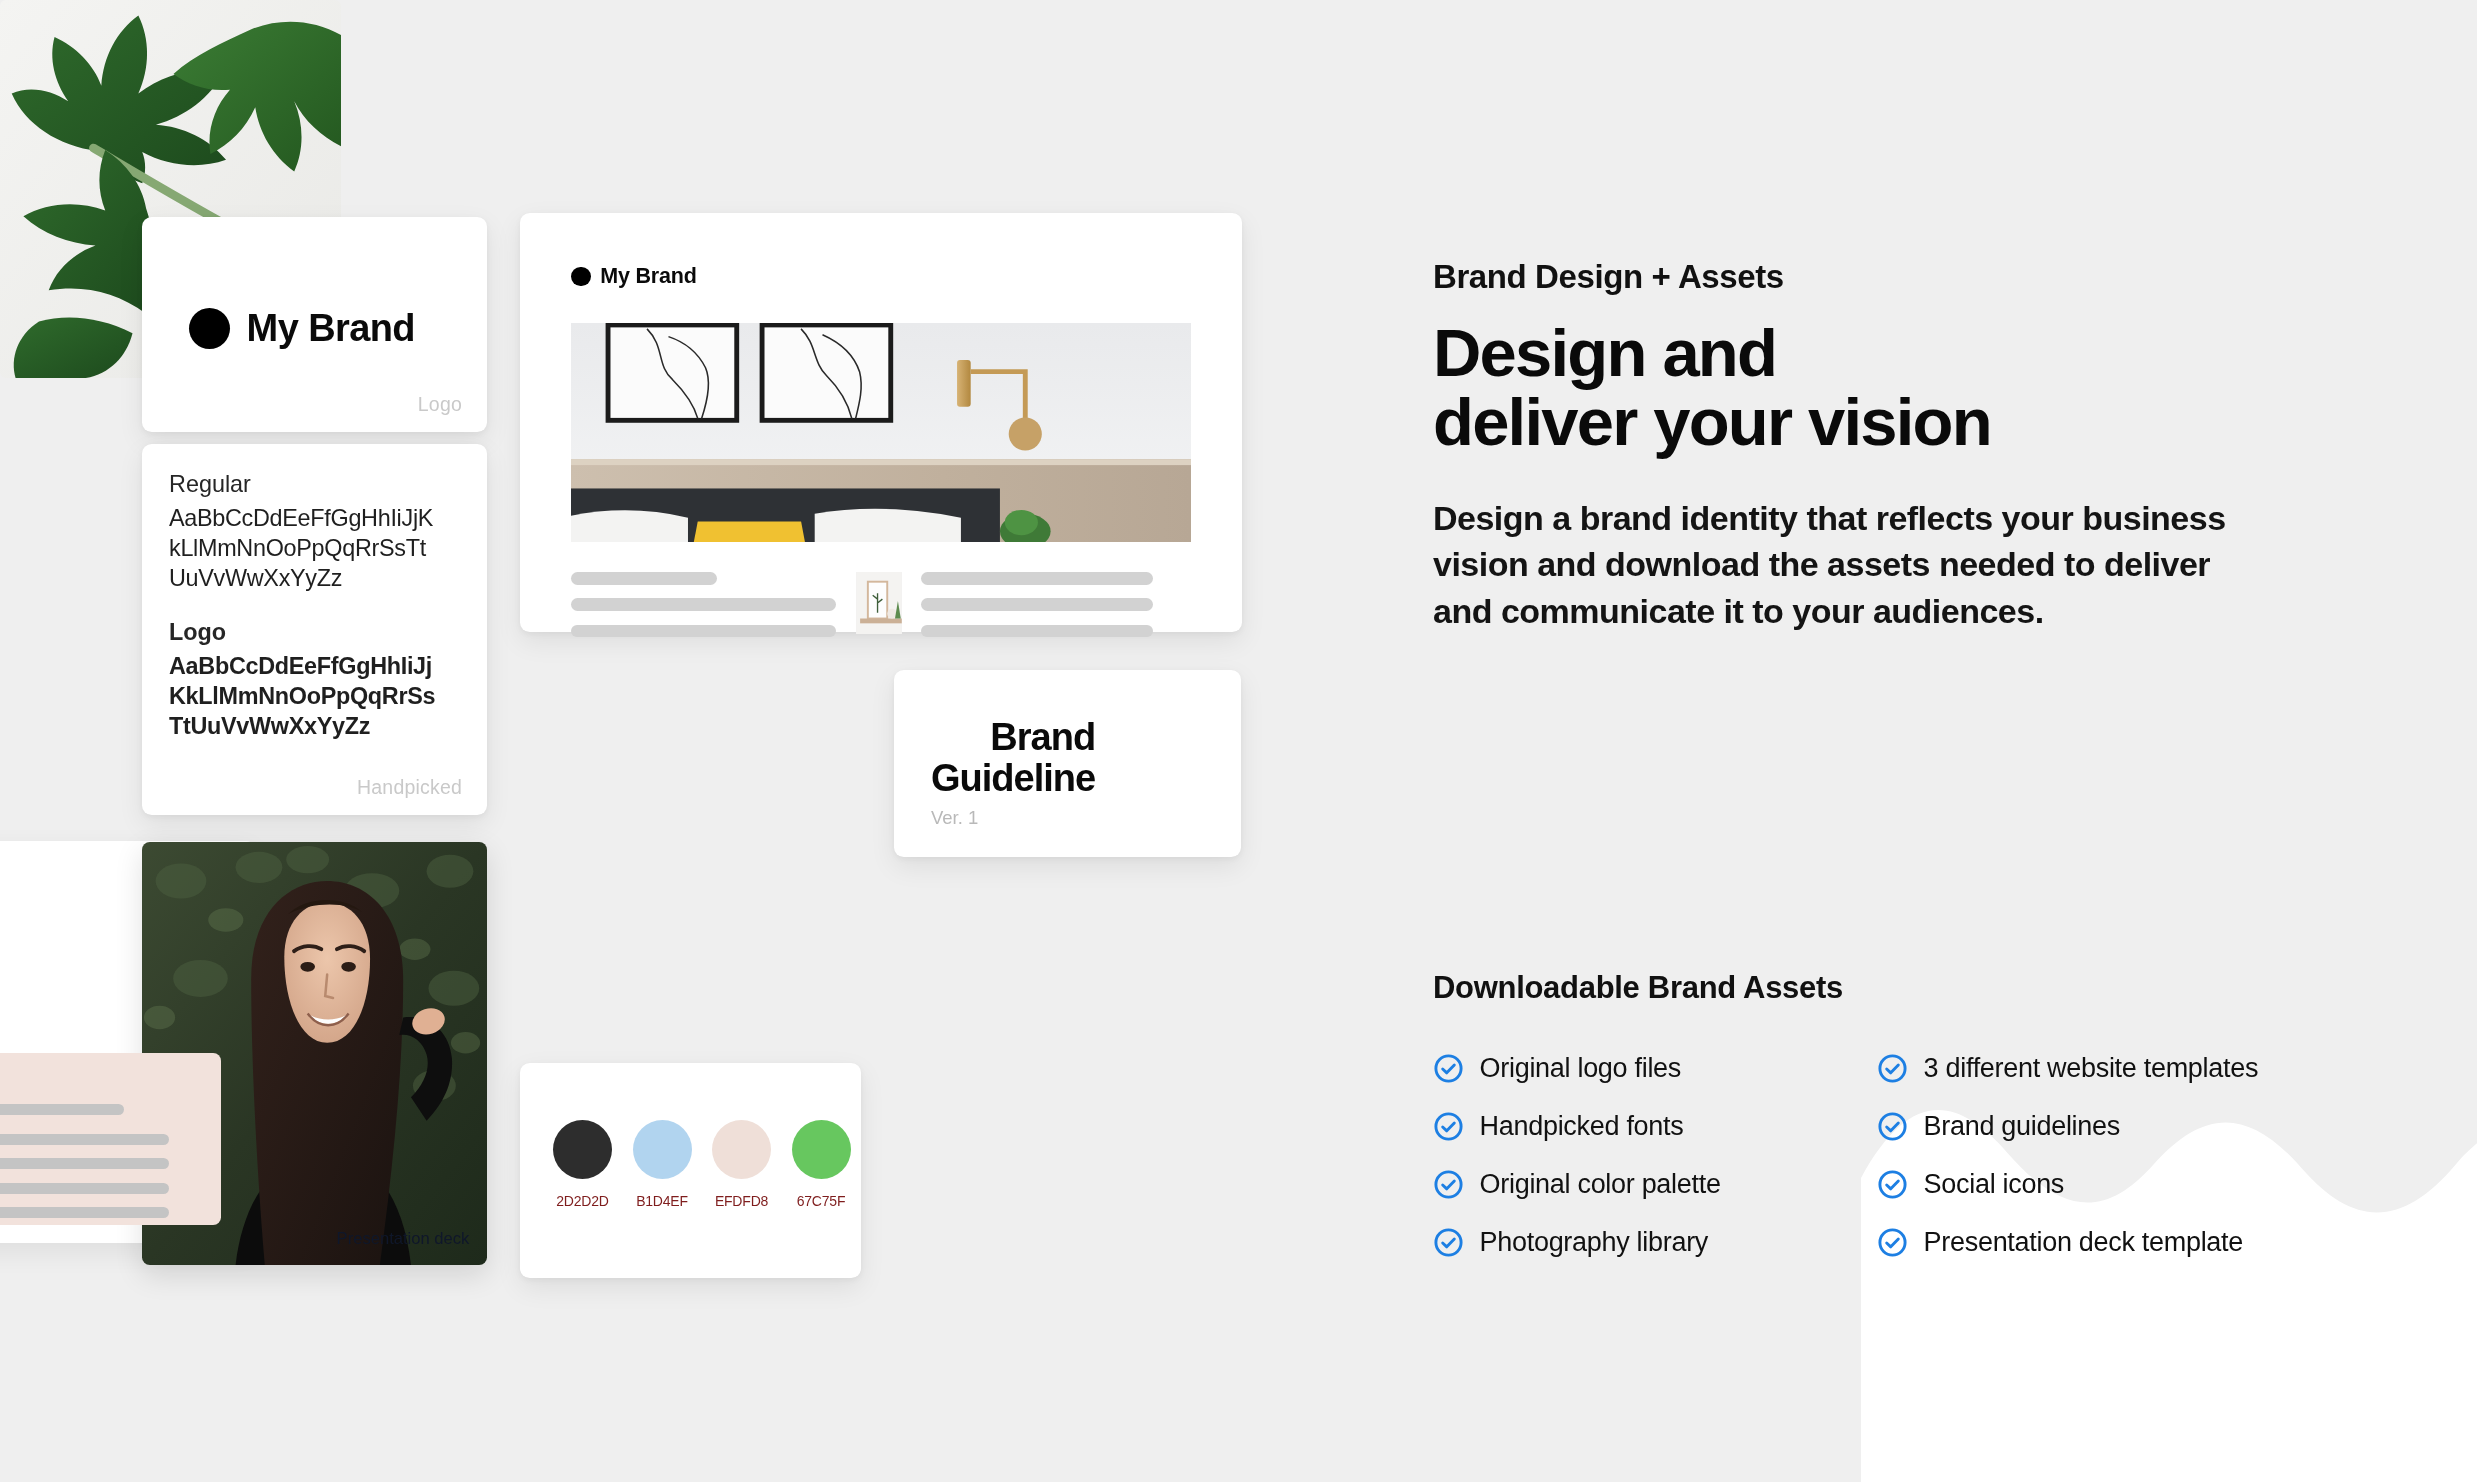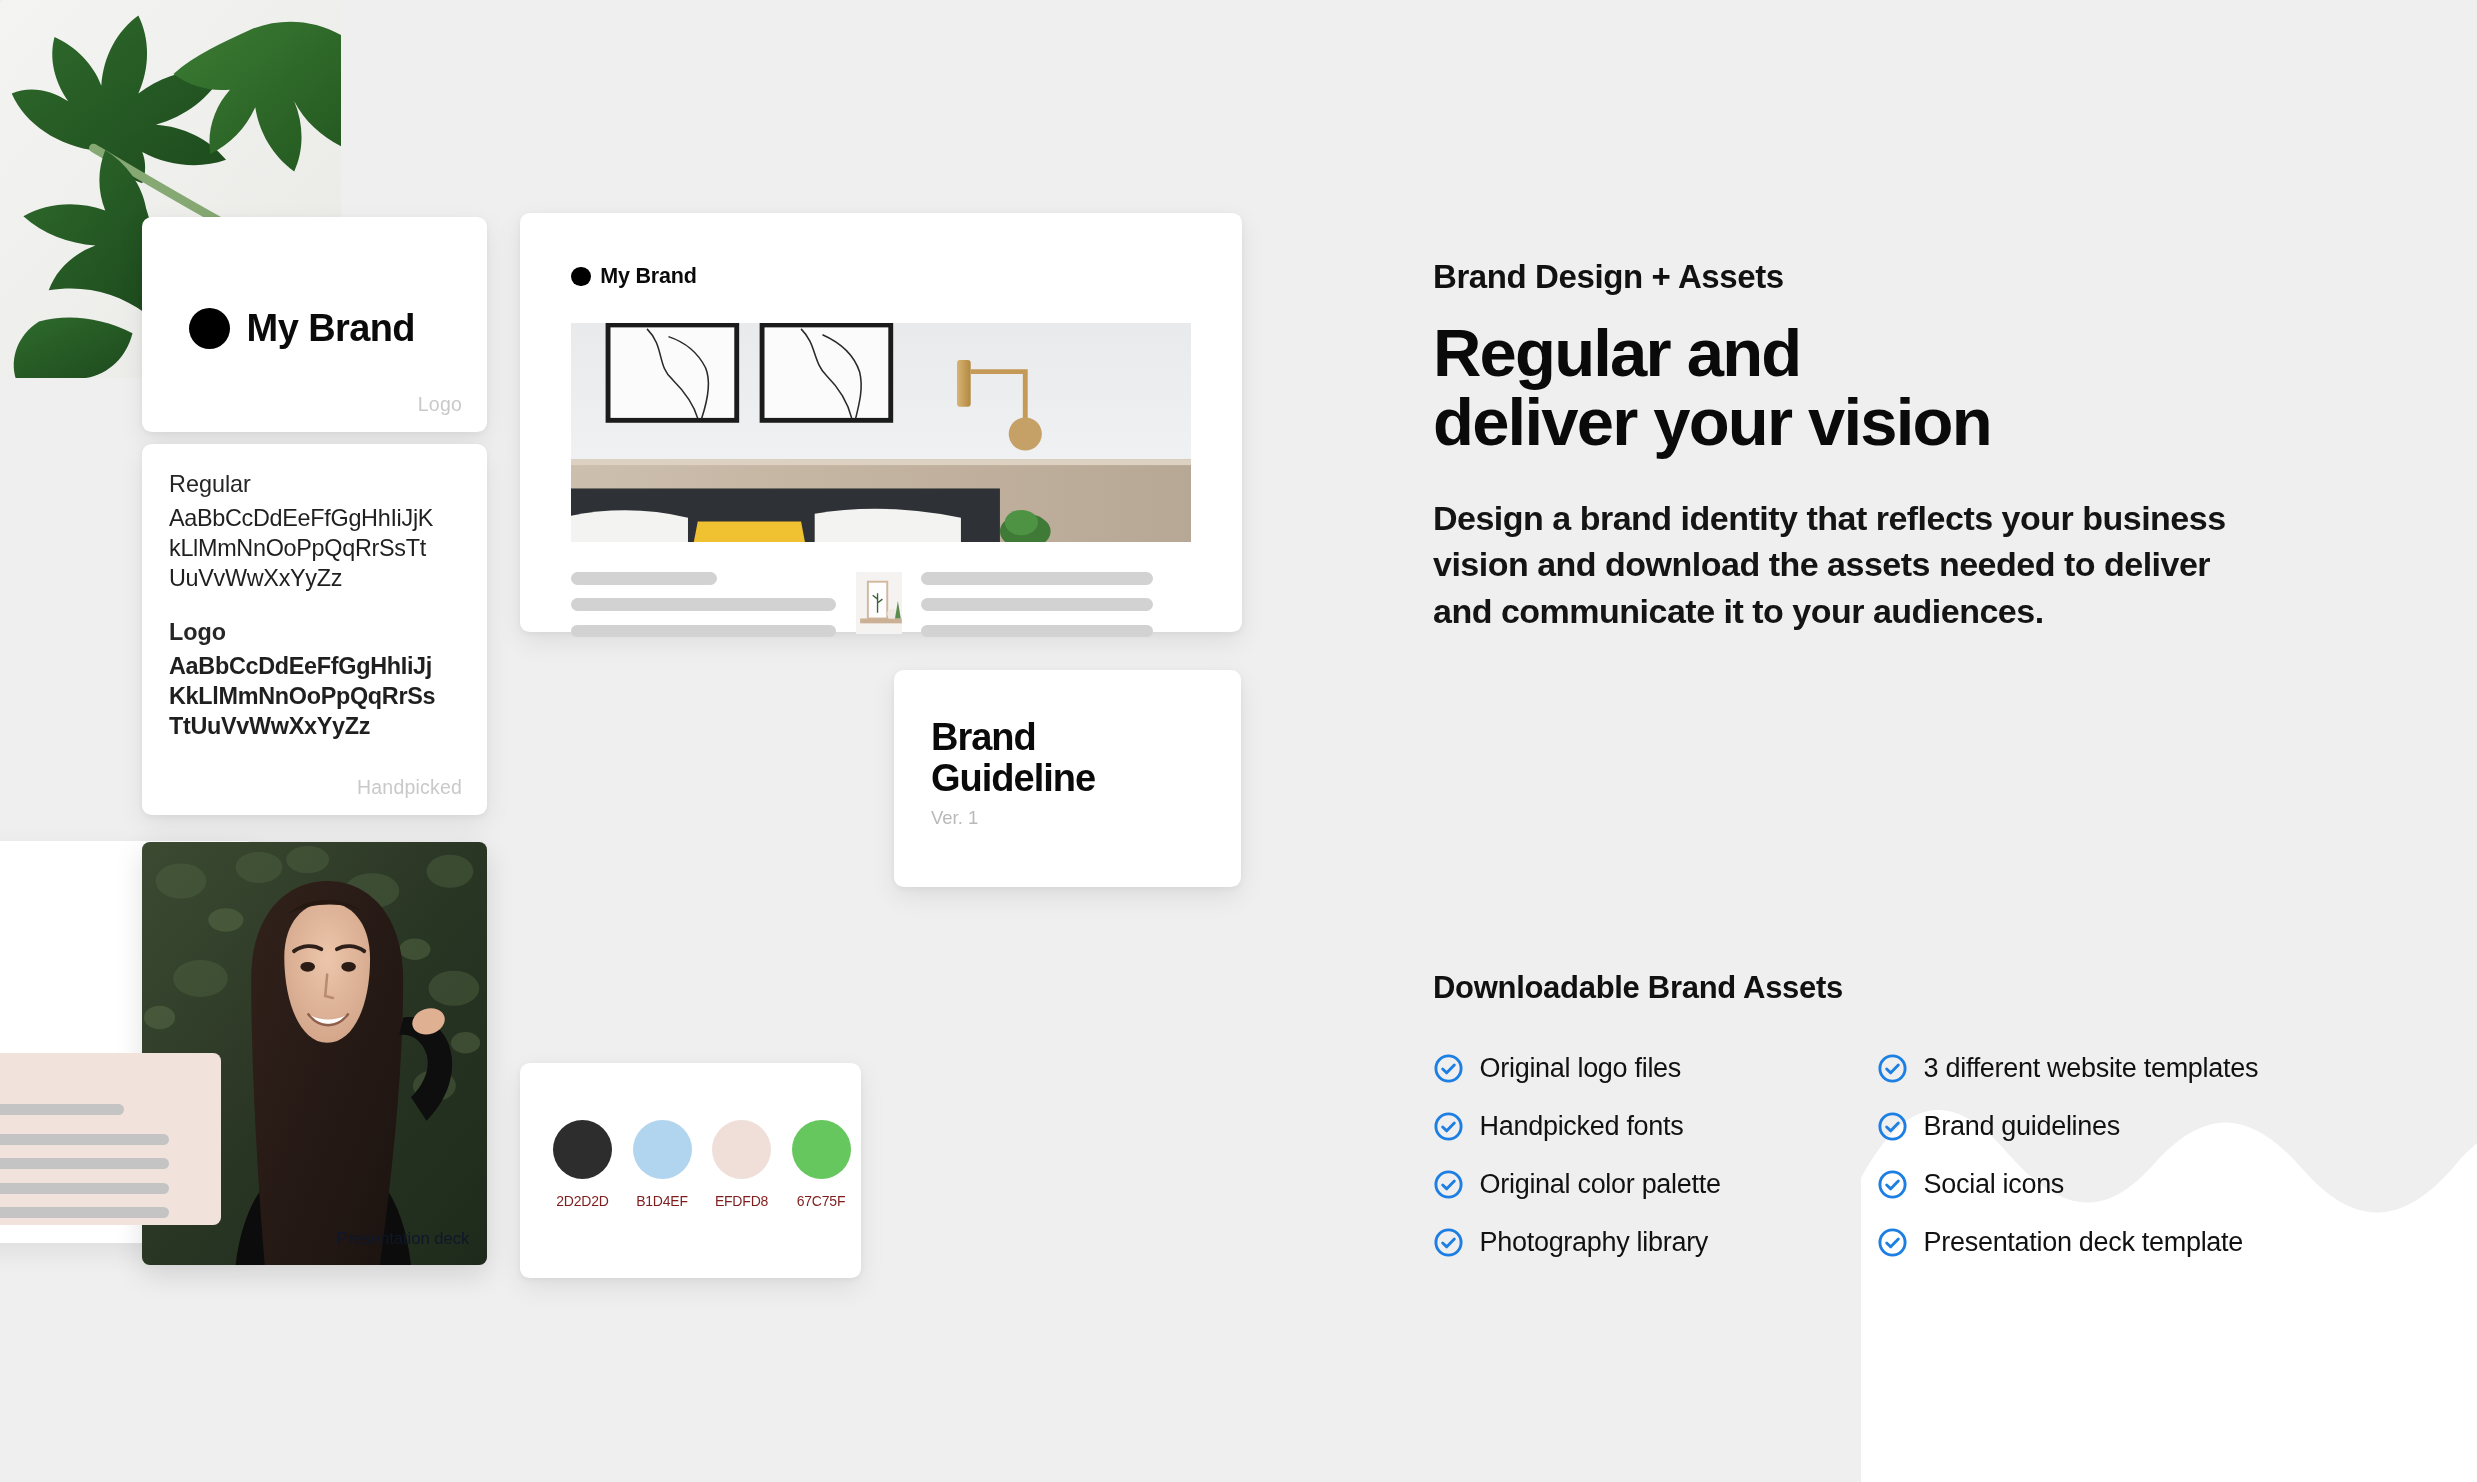--- a/index.html
+++ b/index.html
@@ -52,21 +52,21 @@
   .hero-img { position: absolute; left: 51px; top: 110px; width: 620px; height: 219px; overflow: hidden; }
   .bars-row { position: absolute; left: 51px; top: 359px; width: 620px; display: flex; align-items: flex-start; gap: 0; }
   .bars-col { display: flex; flex-direction: column; gap: 13.7px; }
   .bar { height: 12.7px; border-radius: 6.8px; background: #d2d2d2; }
   .thumb { width: 46px; height: 62px; overflow: hidden; flex: none; margin: 0 19.5px; background:#f2f2f2; }
 
   
   .leaf-card { left: 520px; top: 655px; width: 341px; height: 378px; overflow: hidden; border-radius: 5.9px; }
 
   
-  .guide-card { left: 894px; top: 670px; width: 347px; height: 217px; }
+  .guide-card { left: 894px; top: 670px; width: 347px; height: 187px; text-align: right; }
   .guide-title { position: absolute; left: 37px; top: 47px; font-size: 38px; line-height: 1.08; font-weight: 700; color: #0a0a0a; letter-spacing: -1px; }
   .guide-ver { position: absolute; left: 37px; top: 137px; font-size: 18.5px; color: #b9b9b9; }
 
   
   .palette-card { left: 520px; top: 1063px; width: 341px; height: 215px; }
   .swatches { position: absolute; left: 33px; top: 57px; display: flex; gap: 20.5px; }
   .swatch { width: 59px; height: 59px; border-radius: 50%; }
   .swatch-wrap { display: flex; flex-direction: column; align-items: center; gap: 13.7px; }
   .swatch-code { font-size: 14px; color: #7f1d1d; letter-spacing: -0.2px; }
 
@@ -338,21 +338,21 @@
     <div class="pbar" style="left:0; top:51px; width:241px;"></div>
     <div class="pbar" style="left:0; top:81px; width:286px;"></div>
     <div class="pbar" style="left:0; top:105px; width:286px;"></div>
     <div class="pbar" style="left:0; top:130px; width:286px;"></div>
     <div class="pbar" style="left:0; top:154px; width:286px;"></div>
   </div>
 
   <div class="right-col">
     <div class="eyebrow">Brand Design + Assets</div>
     <div class="headline">
-      <div>Regular and</div>
+      <div>Design and</div>
       <div>deliver your vision</div>
     </div>
     <div class="subcopy">Design a brand identity that reflects your business vision and download the assets needed to deliver and communicate it to your audiences.</div>
   </div>
 
   <div class="assets-title">Downloadable Brand Assets</div>
 
   <div class="assets-grid">
     <div class="asset-item">
       <span class="check-icon">

